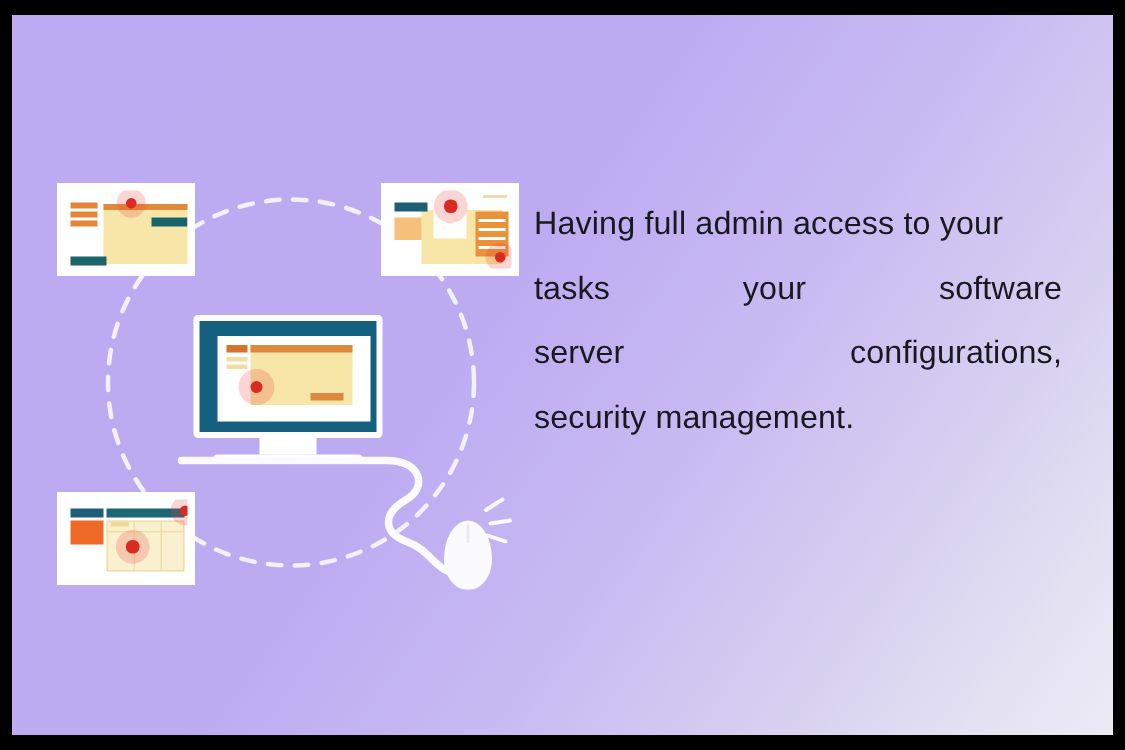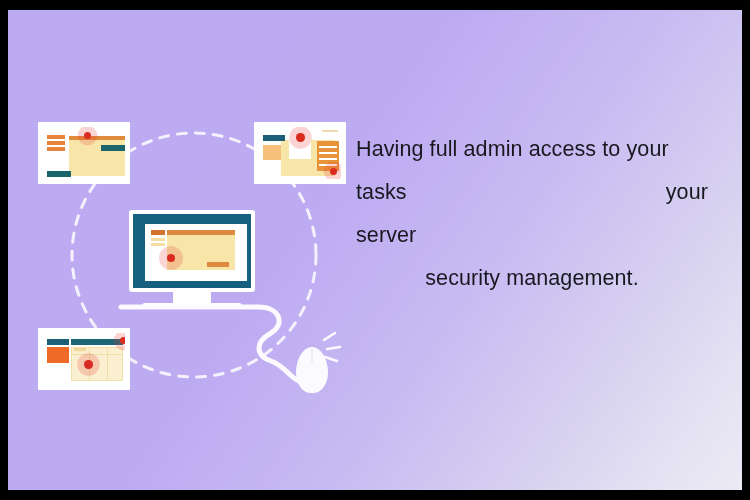--- a/index.html
+++ b/index.html
@@ -118,21 +118,21 @@
   
   #copy{
     position:absolute;left:348px;top:118px;width:352px;
     color:#18181f;
     font-size:21.5px;
     line-height:43px;
     letter-spacing:.1px;
     text-align:justify;
     font-family:"Liberation Sans", sans-serif;
   }
-  #copy .lastline{text-align:center;}
+  #copy .lastline{text-align:left;}
 </style>
 </head>
 <body>
 
 <div id="stage">
   <div id="canvas">
 
     <div id="illustration">
 
       <svg id="dash-svg" viewBox="0 0 360 480">
@@ -216,21 +216,23 @@
           <line x1="7" y1="27" x2="19" y2="31"></line>
         </g>
       </svg>
     </div>
 
     <div id="copy">
       <div>Having full admin access to your</div>
       <div style="display:flex;justify-content:space-between;">
           <span>tasks</span>
           <span>your</span>
+          <span>software</span>
         </div>
       <div style="display:flex;justify-content:space-between;gap:28px;">
           <span>server</span>
+          <span>configurations,</span>
         </div>
       <div class="lastline">security management.</div>
     </div>
 
   </div>
 </div>
 
 </body></html>

